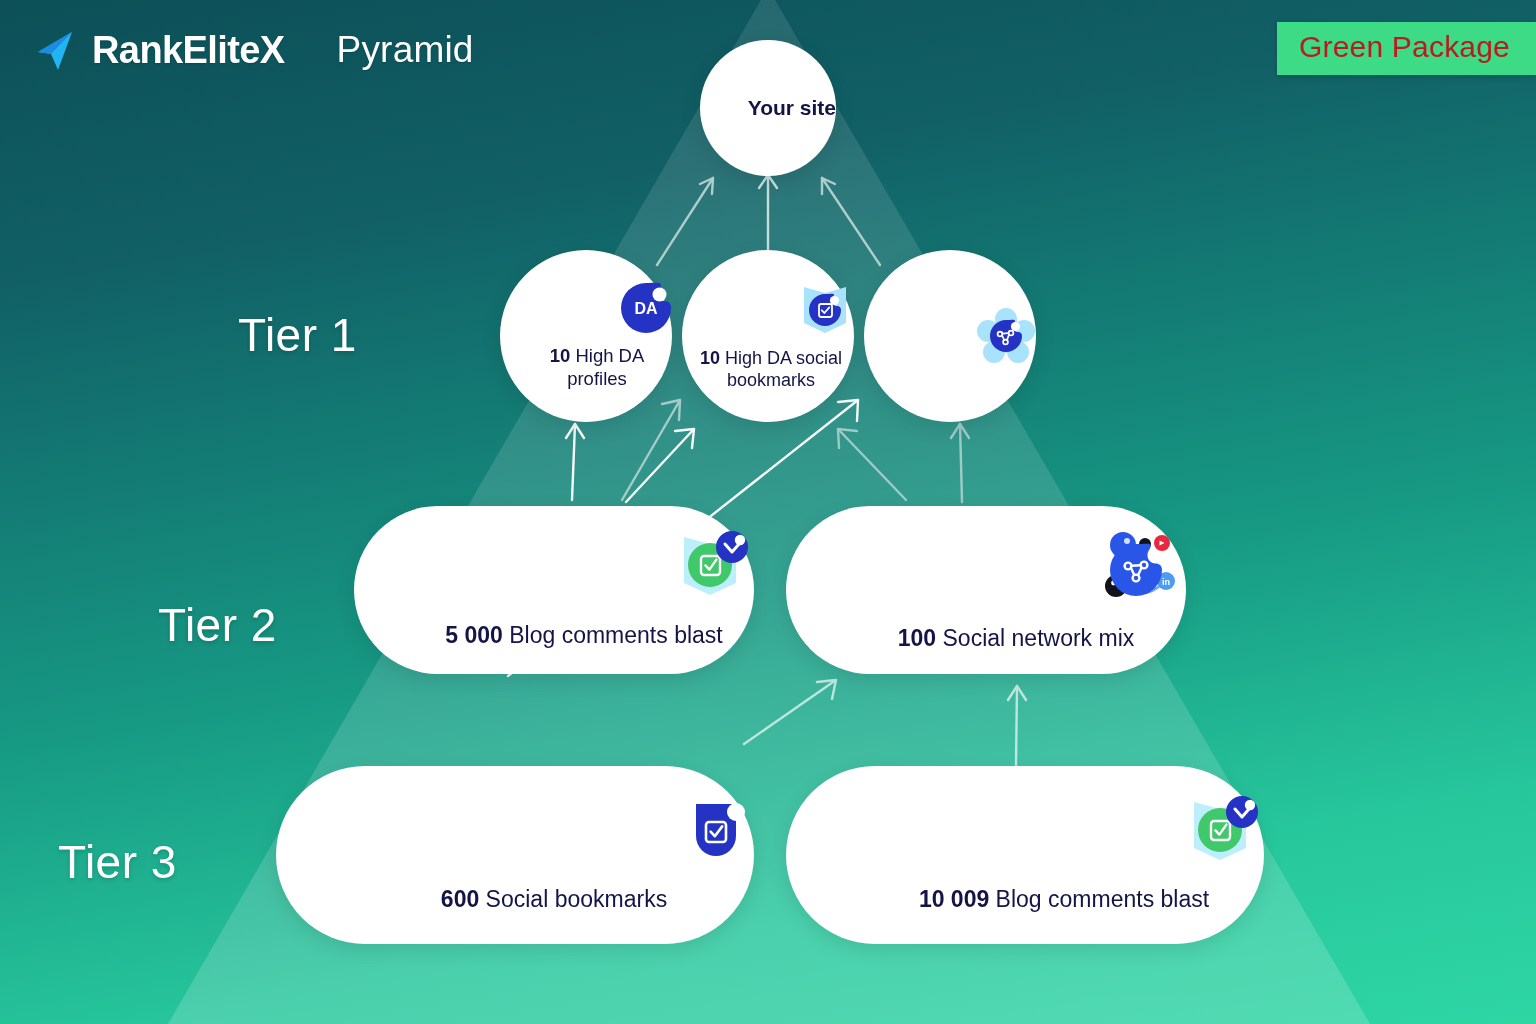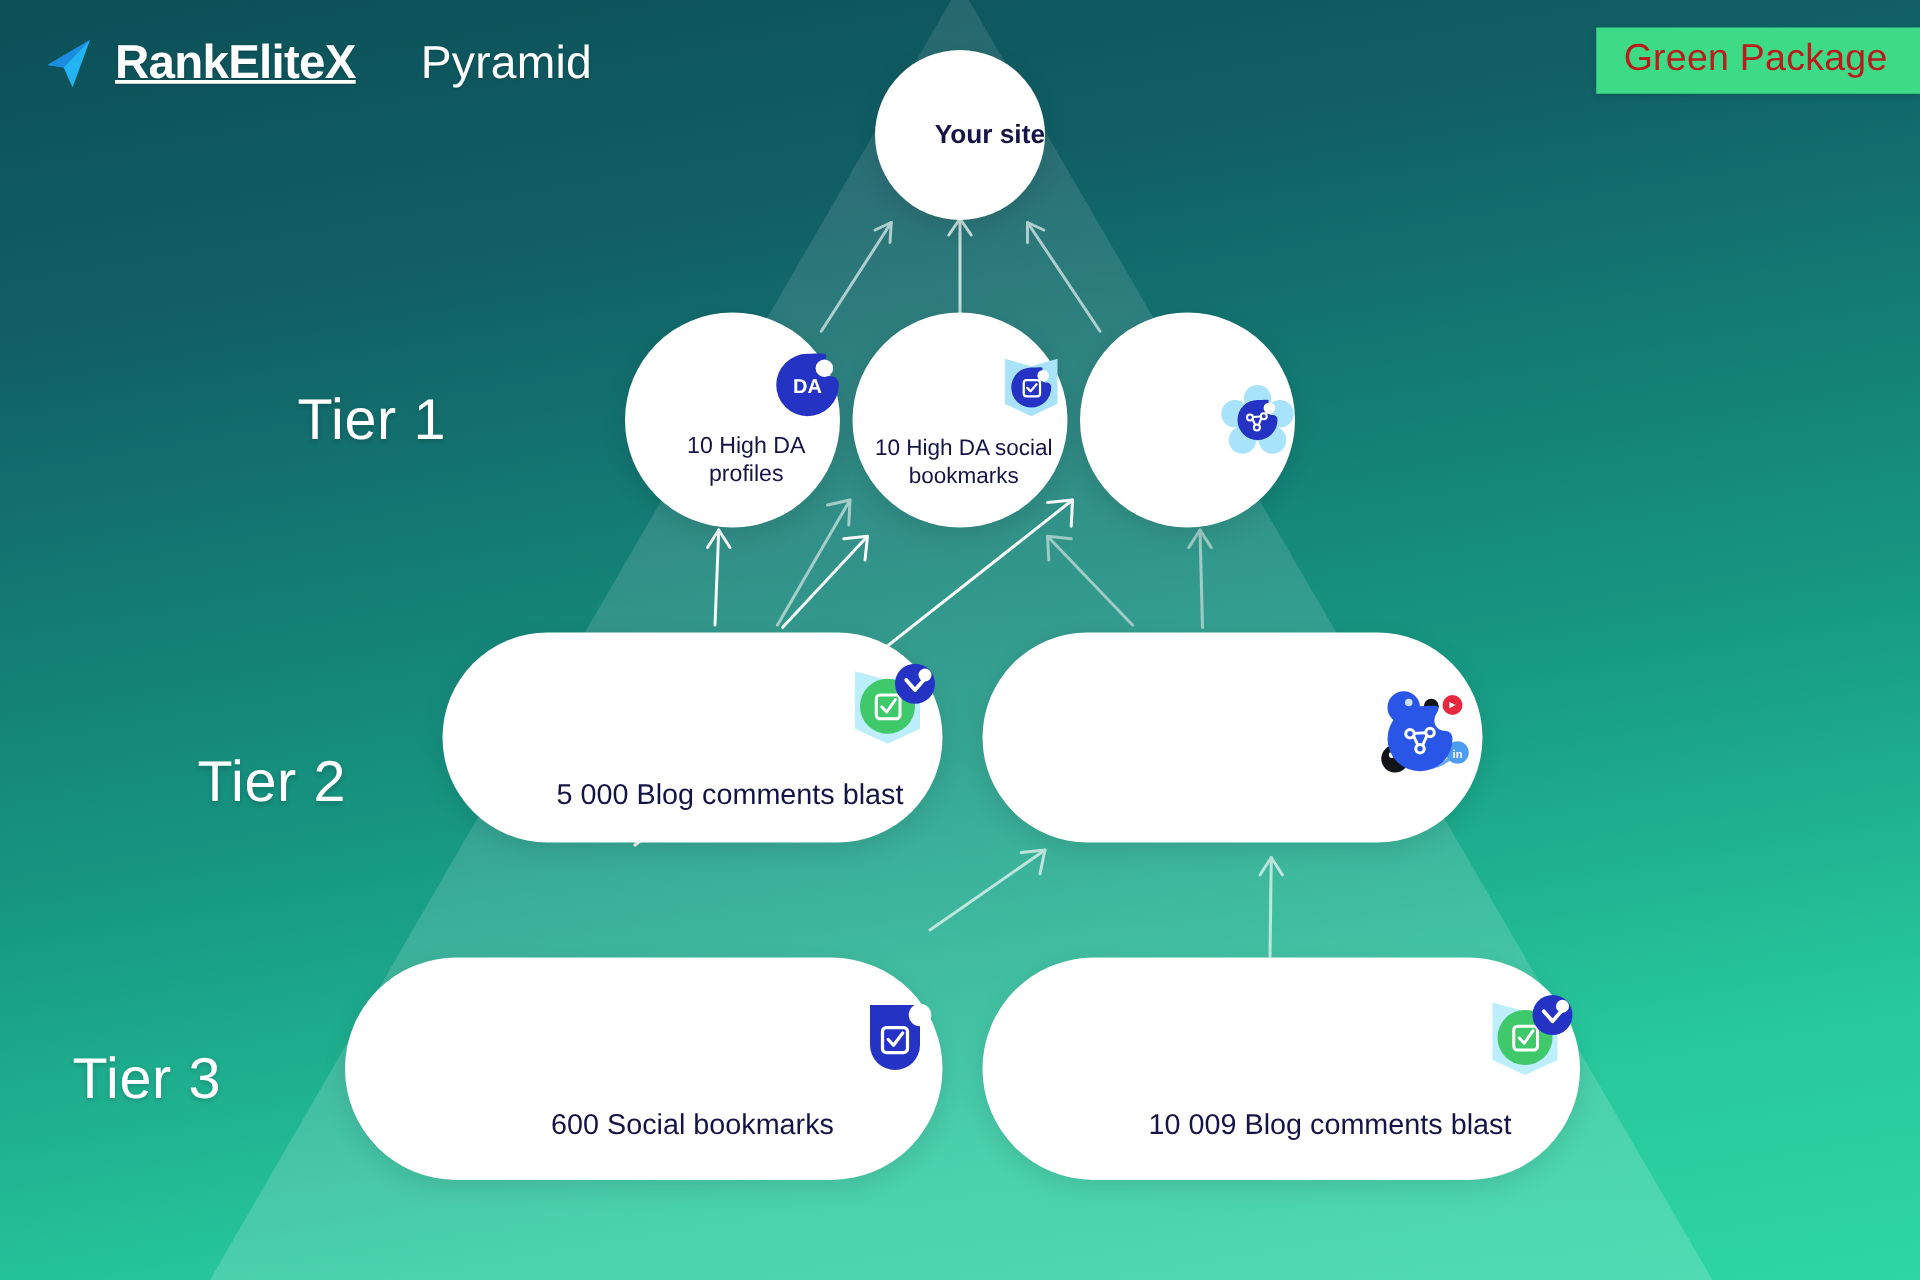--- a/index.html
+++ b/index.html
@@ -18,21 +18,21 @@
 
   
   #header {
     position:absolute; left:0; top:0; width:100%; height:100px;
     display:flex; align-items:center; z-index:40;
   }
   #logo-wrap { display:flex; align-items:center; margin-left:32px; }
   #logo-mark { width:48px; height:48px; display:block; }
   #brand {
     color:#ffffff; font-size:38px; font-weight:bold; letter-spacing:-0.6px;
-    margin-left:12px; text-shadow:0 1px 2px rgba(0,0,0,.18);text-decoration:underline;
+    margin-left:12px; text-shadow:0 1px 2px rgba(0,0,0,.18);
   }
   #subtitle {
     color:#ffffff; font-size:37px; font-weight:300; letter-spacing:0.2px;
     margin-left:52px; text-shadow:0 1px 2px rgba(0,0,0,.18);
   }
   #package-badge {
     position:absolute; right:0px; top:22px;
     background:#3ddb85; color:#b91c1c;
     font-size:30px; font-weight:400; letter-spacing:0.2px;
     padding:8px 26px 11px 22px;
@@ -56,21 +56,21 @@
 
   
   .node {
     position:absolute; background:#ffffff; z-index:20;
     display:flex; flex-direction:column; align-items:flex-end; justify-content:center;
     box-shadow:0 6px 20px rgba(0,0,0,.10);
   }
   .node .caption {
     color:#141447; text-align:center; line-height:1.22; font-weight:400;
   }
-  .node .caption b { font-weight:normal; }
+  .node .caption b { font-weight:bold; }
 
   #node-your-site {
     left:700px; top:40px; width:136px; height:136px; border-radius:50%;
   }
   #node-your-site .caption { font-size:21px; font-weight:bold; }
 
   .t1-node { width:172px; height:172px; border-radius:50%; }
   #node-t1-a { left:500px; top:250px; }
   #node-t1-b { left:682px; top:250px; }
   #node-t1-c { left:864px; top:250px; }
@@ -266,20 +266,23 @@
       <g stroke="#ffffff" stroke-width="2.4" fill="none" stroke-linecap="round">
         <circle cx="40" cy="38" r="3.4"></circle>
         <circle cx="56" cy="37" r="3.4"></circle>
         <circle cx="48" cy="50" r="3.4"></circle>
         <path d="M43 40 L46 46.6"></path>
         <path d="M53.6 39.4 L50.4 46.6"></path>
         <path d="M43.4 37.7 L52.6 37.2"></path>
       </g>
     </svg>
   </div>
+  <div class="caption">
+    <b>100</b><span> Social network mix</span>
+  </div>
 </div>
 
 <div class="node t3-node" id="node-t3-a">
   <div class="icon-box">
     <svg width="76" height="76" viewBox="0 0 76 76">
       <path d="M18 8 h40 v32 a20 20 0 0 1 -20 20 a20 20 0 0 1 -20 -20 z" fill="#2433c4"></path>
       <circle cx="58" cy="16" r="9" fill="#ffffff"></circle>
       <rect x="28" y="26" width="20" height="20" rx="3" fill="none" stroke="#ffffff" stroke-width="2.6"></rect>
       <path d="M32.6 35.6 L36.8 40.2 L44.2 30.4" fill="none" stroke="#ffffff" stroke-width="2.6" stroke-linecap="round" stroke-linejoin="round"></path>
     </svg>

